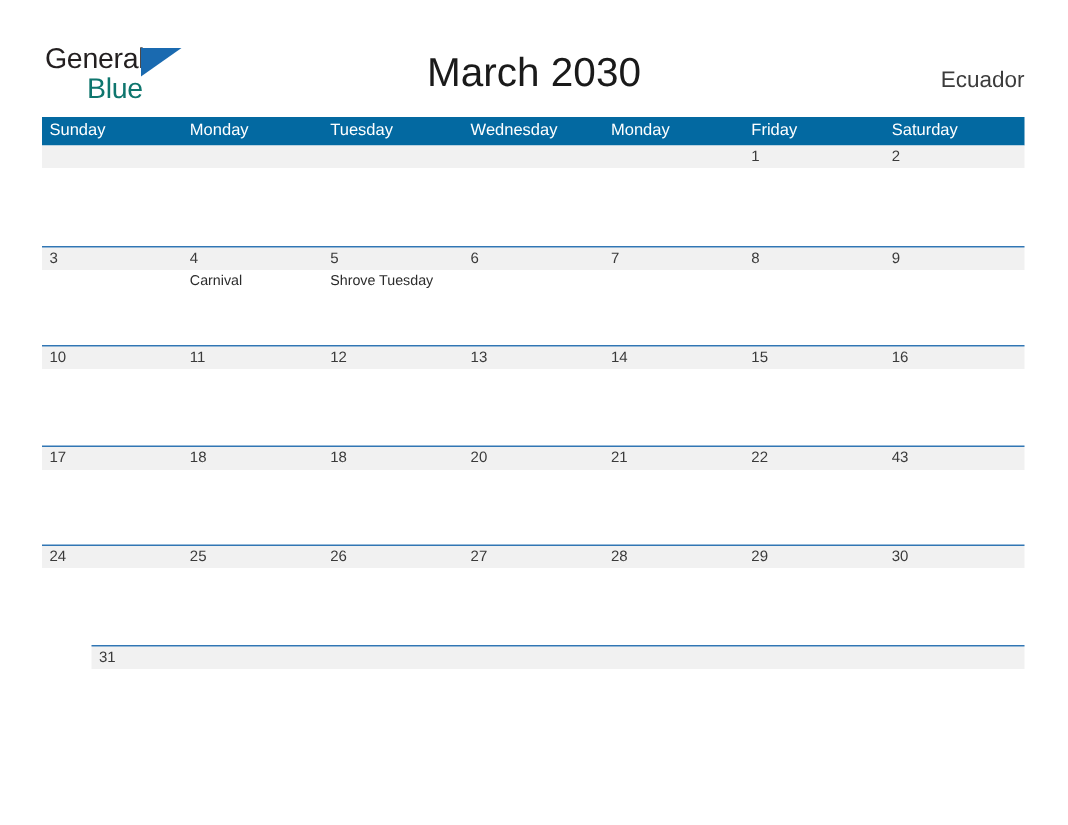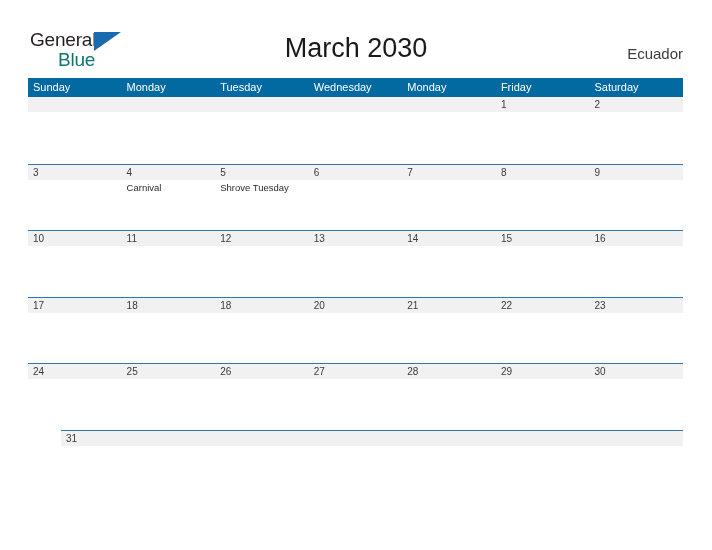--- a/index.html
+++ b/index.html
@@ -307,21 +307,21 @@
         </div>
       <div class="day-cell">
           <span class="day-num">21</span>
           <span class="day-event"></span>
         </div>
       <div class="day-cell">
           <span class="day-num">22</span>
           <span class="day-event"></span>
         </div>
       <div class="day-cell">
-          <span class="day-num">23</span>
+          <span class="day-num">43</span>
           <span class="day-event"></span>
         </div>
     </div>
 
     <div class="week-row">
       <div class="day-cell">
           <span class="day-num">24</span>
           <span class="day-event"></span>
         </div>
       <div class="day-cell">

